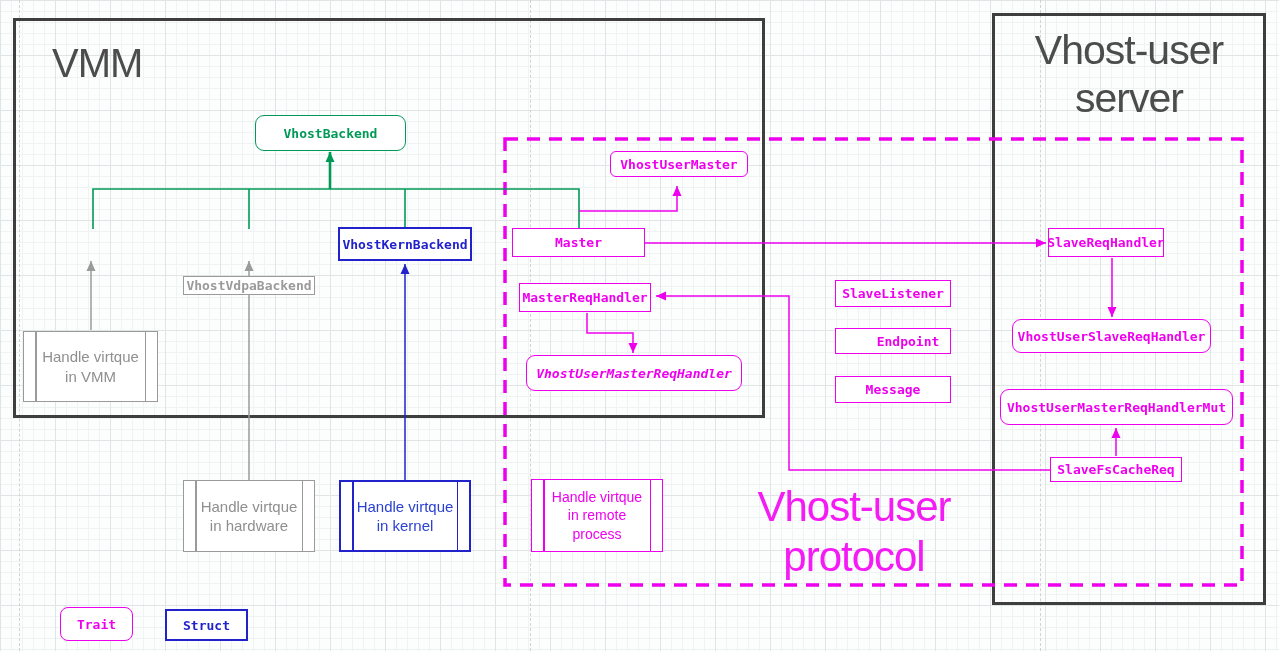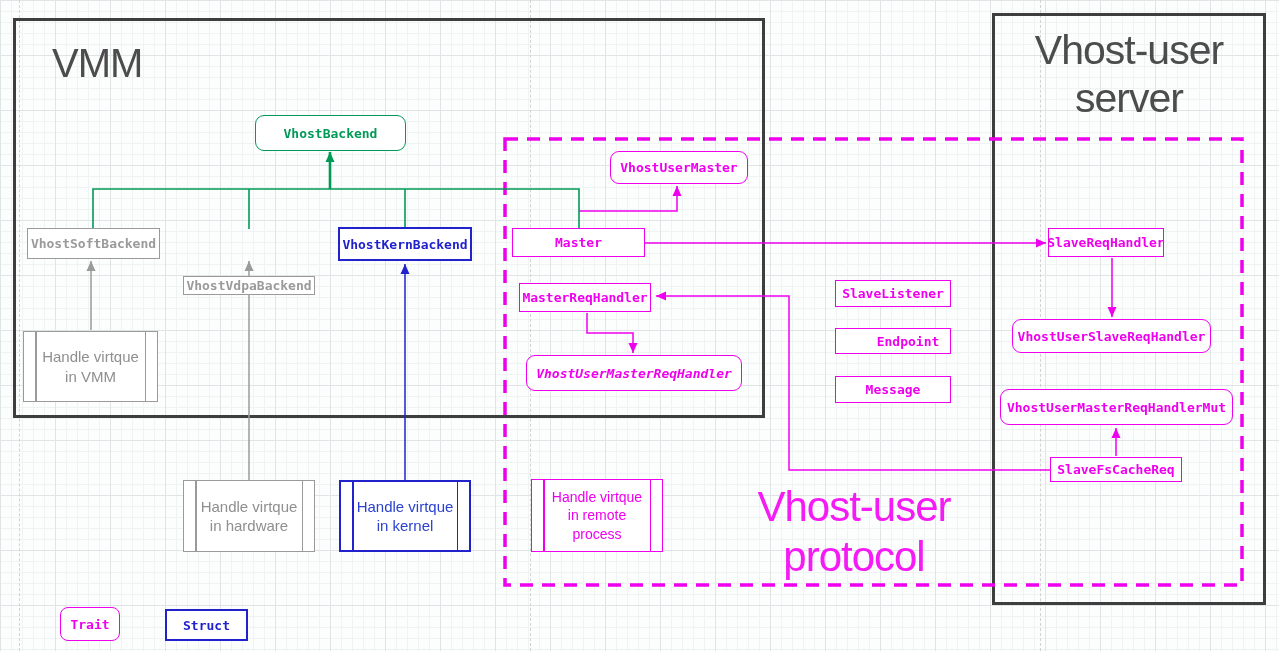--- a/index.html
+++ b/index.html
@@ -83,26 +83,25 @@
     <polyline points="1050,470 789,470 789,296 656,296" fill="none" stroke="#ee00ee" stroke-width="1.5" marker-end="url(#am)"></polyline>
     <polyline points="587,313 587,333 633,333 633,353" fill="none" stroke="#ee00ee" stroke-width="1.5" marker-end="url(#am)"></polyline>
 
     <line x1="91" y1="330" x2="91" y2="261" stroke="#9a9a9a" stroke-width="1.5" marker-end="url(#ar)"></line>
     <line x1="249" y1="480" x2="249" y2="261" stroke="#9a9a9a" stroke-width="1.5" marker-end="url(#ar)"></line>
     <line x1="405" y1="480" x2="405" y2="264" stroke="#2222cc" stroke-width="1.5" marker-end="url(#ab)"></line>
   </svg>
 
   <div class="node green rounded" style="left:255px;top:115px;width:151px;height:36px;">VhostBackend</div>
 
-  <div class="node gray" style="left:27px;top:228px;width:133px;height:31px;">VhostSoftBackend</div>
   <div class="node gray" style="left:183px;top:228px;width:132px;height:19px;margin-top:48px;">VhostVdpaBackend</div>
   <div class="node blue" style="left:338px;top:227px;width:134px;height:34px;">VhostKernBackend</div>
 
   <div class="node magenta" style="left:512px;top:228px;width:133px;height:29px;">Master</div>
-  <div class="node magenta rounded" style="left:610px;top:151px;width:138px;height:33px;">VhostUserMaster</div>
+  <div class="node magenta rounded" style="left:610px;top:151px;width:138px;height:26px;border-radius:6px;">VhostUserMaster</div>
   <div class="node magenta" style="left:519px;top:283px;width:132px;height:29px;">MasterReqHandler</div>
   <div class="node magenta rounded" style="left:526px;top:355px;width:216px;height:36px;font-style:italic;">VhostUserMasterReqHandler</div>
 
   <div class="node magenta" style="left:835px;top:280px;width:116px;height:27px;">SlaveListener</div>
   <div class="node magenta" style="left:835px;top:328px;width:116px;height:26px;padding-left:30px;">Endpoint</div>
   <div class="node magenta" style="left:835px;top:376px;width:116px;height:27px;">Message</div>
 
   <div class="node magenta" style="left:1048px;top:228px;width:116px;height:29px;">SlaveReqHandler</div>
   <div class="node magenta rounded" style="left:1012px;top:319px;width:199px;height:34px;">VhostUserSlaveReqHandler</div>
   <div class="node magenta rounded" style="left:1000px;top:389px;width:233px;height:36px;">VhostUserMasterReqHandlerMut</div>
@@ -111,16 +110,16 @@
   <div class="node gray process" style="left:23px;top:331px;width:135px;height:71px;color:#8f8f8f;">Handle virtque
 in VMM</div>
   <div class="node gray process" style="left:183px;top:480px;width:132px;height:72px;color:#8f8f8f;">Handle virtque
 in hardware</div>
   <div class="node blue process" style="left:339px;top:480px;width:132px;height:72px;color:#2b42d0;">Handle virtque
 in kernel</div>
   <div class="node magenta process" style="left:531px;top:479px;width:132px;height:73px;">Handle virtque
 in remote
 process</div>
 
-  <div class="node magenta rounded legend" style="left:60px;top:607px;width:60px;height:34px;border-radius:8px;">Trait</div>
+  <div class="node magenta rounded legend" style="left:60px;top:607px;width:73px;height:34px;border-radius:8px;">Trait</div>
   <div class="node blue legend" style="left:165px;top:609px;width:83px;height:32px;">Struct</div>
 
 </div>
 
 </body></html>

